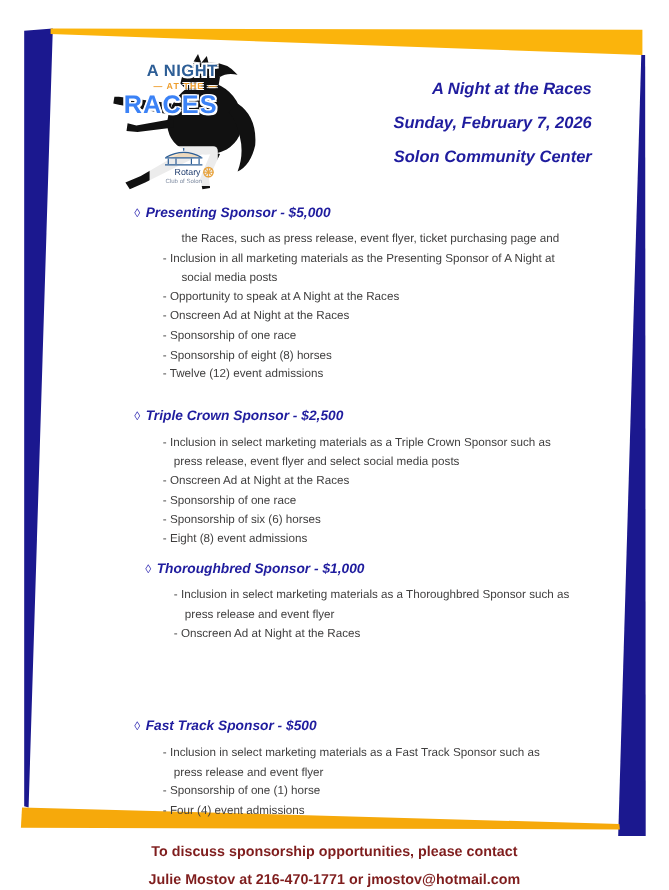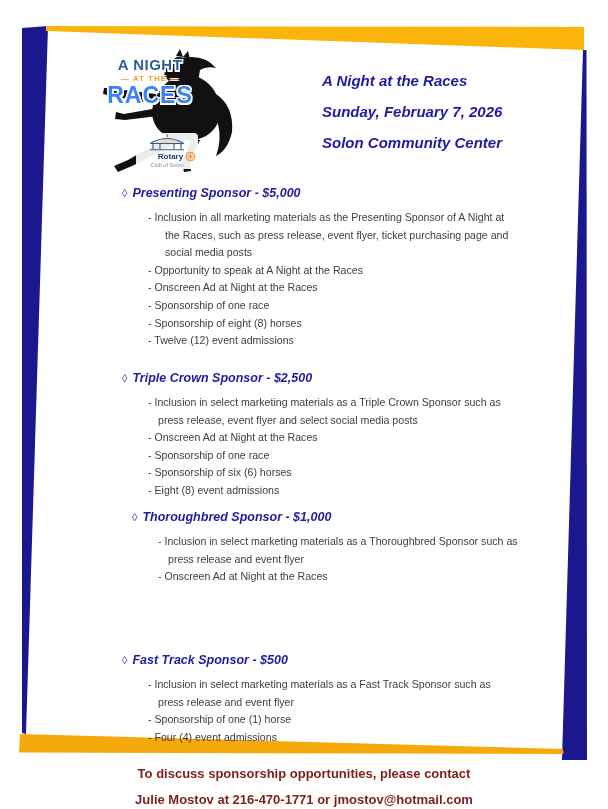--- a/index.html
+++ b/index.html
@@ -6,34 +6,34 @@
   .canvas{
     position:relative;width:608px;height:809px;background:#ffffff;overflow:hidden;
     font-family:"Liberation Sans",sans-serif;
   }
   
   .frame-svg{position:absolute;left:0;top:0;width:608px;height:809px;}
 
   
   .logo-block{position:absolute;left:88px;top:44px;width:150px;height:132px;}
   .horse-svg{position:absolute;left:6px;top:4px;width:144px;height:126px;}
-  .logo-text{position:absolute;left:14px;top:12px;width:96px;text-align:center;}
+  .logo-text{position:absolute;left:14px;top:12px;width:96px;text-align:right;}
   .logo-line1{font-size:15px;font-weight:bold;letter-spacing:.5px;color:#2D5E96;
     text-shadow:-1.5px -1.5px 0 #fff,1.5px -1.5px 0 #fff,-1.5px 1.5px 0 #fff,1.5px 1.5px 0 #fff,0 1.5px 0 #fff,0 -1.5px 0 #fff,1.5px 0 0 #fff,-1.5px 0 0 #fff;}
   .logo-line2{font-size:8px;font-weight:bold;letter-spacing:1px;color:#EE9F2F;margin-top:1px;
     text-shadow:-1px -1px 0 #fff,1px -1px 0 #fff,-1px 1px 0 #fff,1px 1px 0 #fff;}
   .logo-line3{font-size:23px;font-weight:bold;letter-spacing:1px;color:#3b82f6;margin-top:-1px;
     text-shadow:-1.5px -1.5px 0 #fff,1.5px -1.5px 0 #fff,-1.5px 1.5px 0 #fff,1.5px 1.5px 0 #fff,0 1.5px 0 #fff,0 -1.5px 0 #fff,1.5px 0 0 #fff,-1.5px 0 0 #fff;}
   .rotary{position:absolute;left:48px;top:89px;width:62px;text-align:center;background:rgba(255,255,255,.92);border-radius:4px;padding:1px 0;}
   .rotary-row{display:flex;align-items:center;justify-content:center;gap:2px;}
-  .rotary-name{font-size:8px;font-weight:bold;color:#1F3C6E;padding-left:20px;}
+  .rotary-name{font-size:8px;font-weight:normal;color:#1F3C6E;padding-left:20px;}
   .rotary-sub{font-size:5.5px;color:#7d8aa0;}
 
   
-  .header-block{position:absolute;left:322px;top:72px;width:216px;text-align:left;}
+  .header-block{position:absolute;left:322px;top:72px;width:216px;text-align:right;}
   .header-line{font-size:15px;font-weight:bold;font-style:italic;color:#1F1C9E;line-height:18px;margin-bottom:13px;white-space:nowrap;}
 
   
   .content{position:absolute;left:122px;top:0;width:470px;}
   .section{position:absolute;left:0;width:470px;}
   .section:nth-of-type(1){top:186px;}
   .section:nth-of-type(2){top:371px;}
   .section:nth-of-type(3){top:510px;margin-left:10px;}
   .section:nth-of-type(4){top:653px;}
   .sec-title{font-size:12.5px;font-weight:bold;font-style:italic;color:#1F1C9E;margin-bottom:9px;white-space:nowrap;}
@@ -119,22 +119,22 @@
   <div class="header-block">
     <div class="header-line">A Night at the Races</div>
     <div class="header-line">Sunday, February 7, 2026</div>
     <div class="header-line">Solon Community Center</div>
   </div>
 
   <div class="content">
       <div class="section">
         <div class="sec-title"><span class="diamond">◊</span><span>Presenting Sponsor - $5,000</span></div>
         <div>
+          <div class="line cont">the Races, such as press release, event flyer, ticket purchasing page and</div>
           <div class="line">- Inclusion in all marketing materials as the Presenting Sponsor of A Night at</div>
-          <div class="line cont">the Races, such as press release, event flyer, ticket purchasing page and</div>
           <div class="line cont">social media posts</div>
           <div class="line">- Opportunity to speak at A Night at the Races</div>
           <div class="line">- Onscreen Ad at Night at the Races</div>
           <div class="line">- Sponsorship of one race</div>
           <div class="line">- Sponsorship of eight (8) horses</div>
           <div class="line">- Twelve (12) event admissions</div>
         </div>
       </div>
       <div class="section">
         <div class="sec-title"><span class="diamond">◊</span><span>Triple Crown Sponsor - $2,500</span></div>

